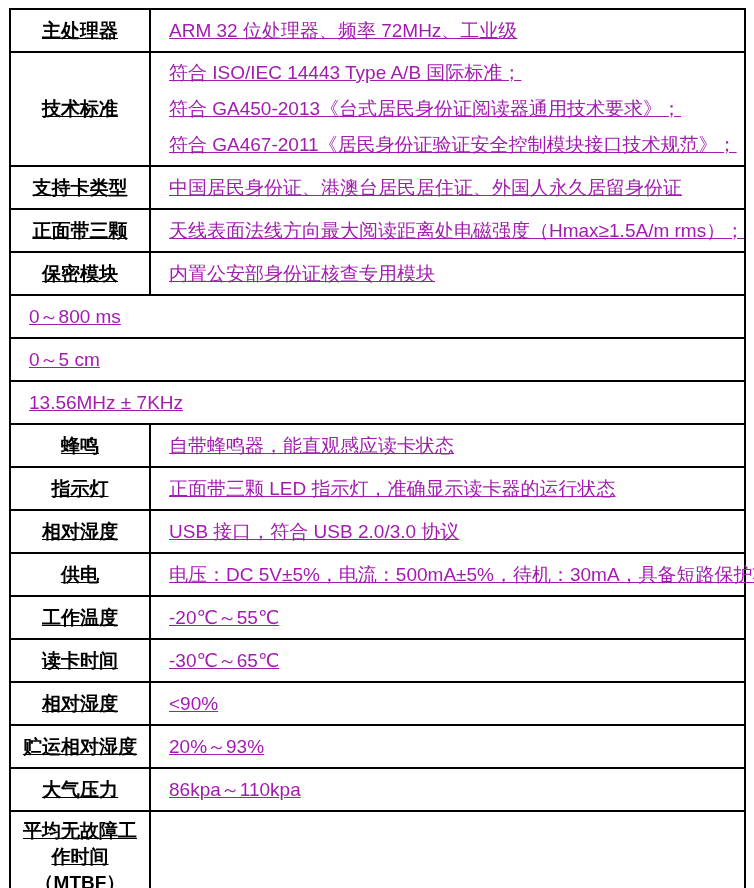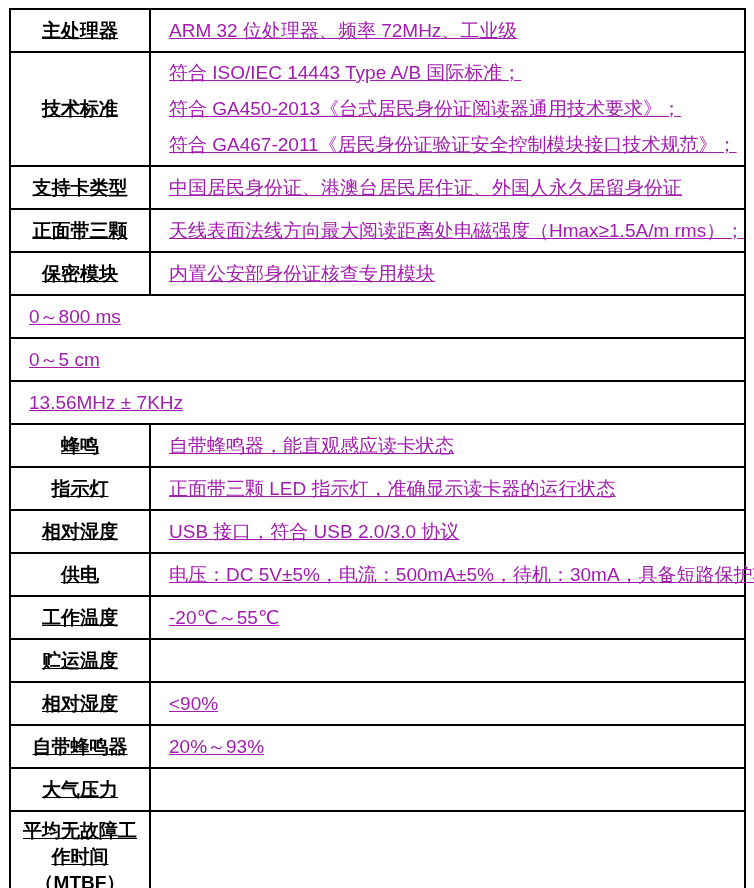--- a/index.html
+++ b/index.html
@@ -150,39 +150,45 @@
   </div>
 
   <div class="row">
     <div class="cell label">工作温度</div>
     <div class="cell value">
           <div class="line">-20℃～55℃</div>
         </div>
   </div>
 
   <div class="row">
-    <div class="cell label">贮运温度</div>
+    <div class="cell label">读卡时间</div>
+    <div class="cell value">
+          <div class="line">-30℃～65℃</div>
+        </div>
   </div>
 
   <div class="row">
     <div class="cell label">相对湿度</div>
     <div class="cell value">
           <div class="line">&lt;90%</div>
         </div>
   </div>
 
   <div class="row">
-    <div class="cell label">自带蜂鸣器</div>
+    <div class="cell label">贮运相对湿度</div>
     <div class="cell value">
           <div class="line">20%～93%</div>
         </div>
   </div>
 
   <div class="row">
     <div class="cell label">大气压力</div>
+    <div class="cell value">
+          <div class="line">86kpa～110kpa</div>
+        </div>
   </div>
 
   <div class="row">
     <div class="cell label">平均无故障工作时间（MTBF）</div>
     <div class="cell value"></div>
   </div>
 </div>
 </div>
 
 </body></html>

